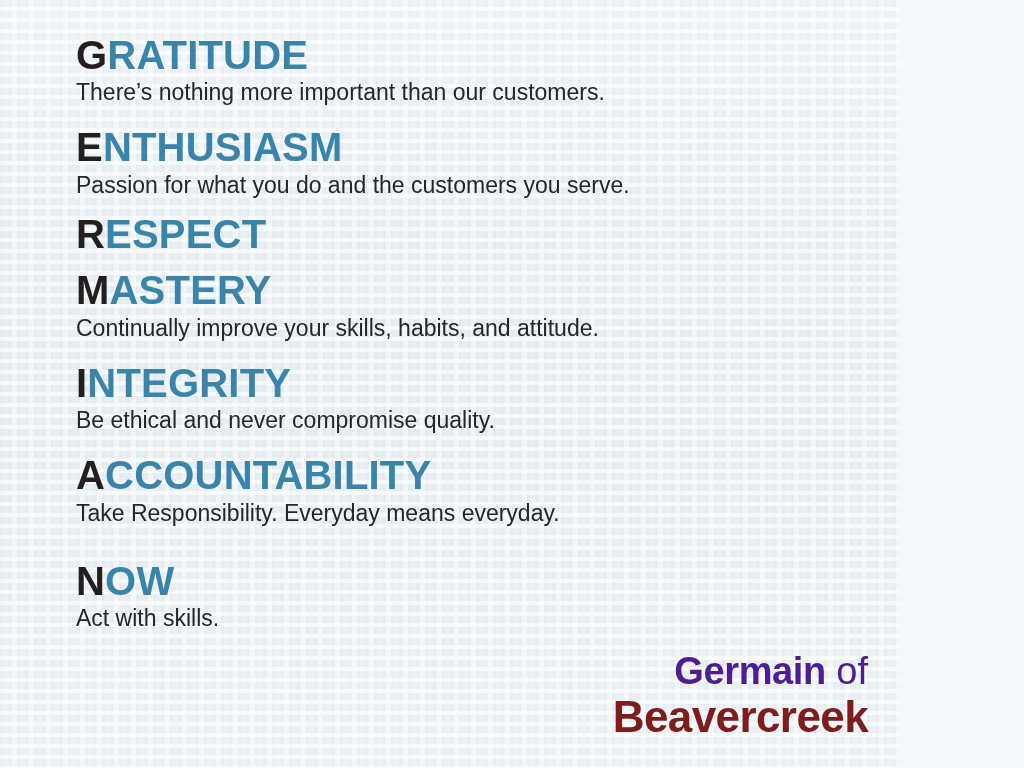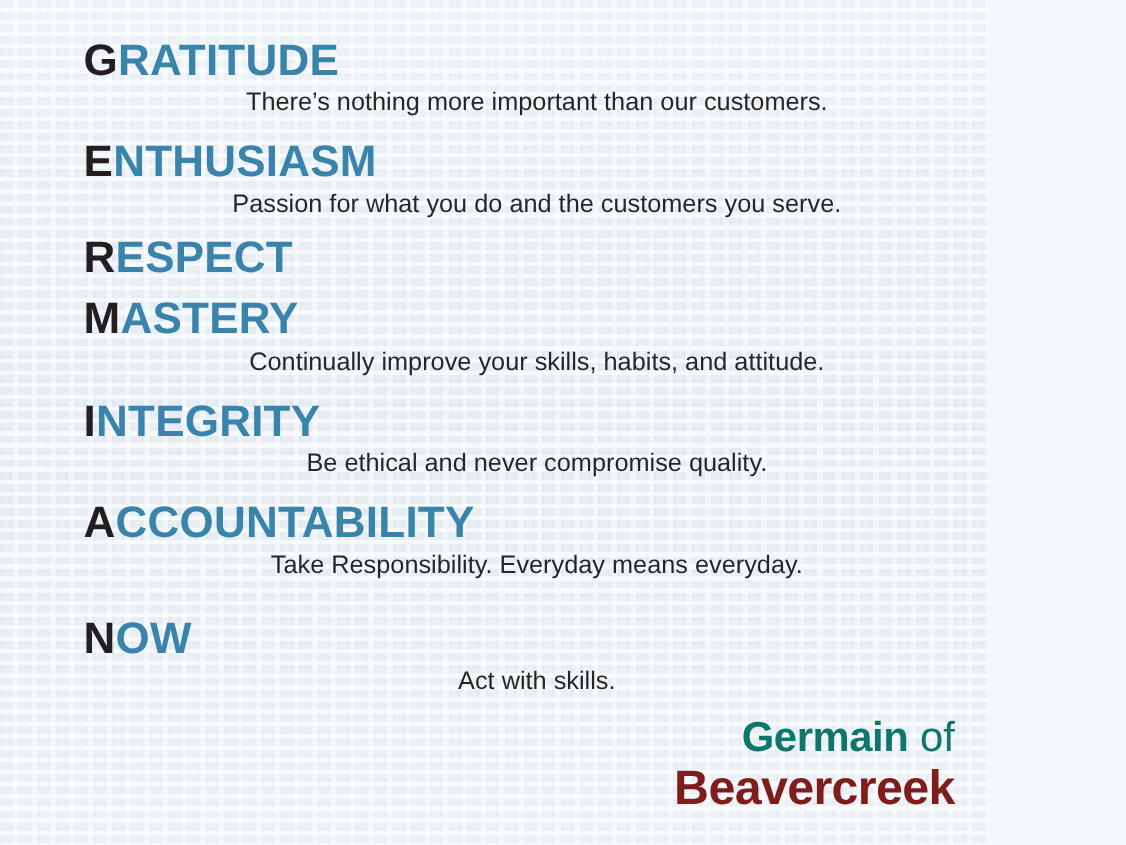--- a/index.html
+++ b/index.html
@@ -108,21 +108,20 @@
   }
 
   .value-desc {
     margin: 2px 0 0 0;
     font-size: 23px;
     line-height: 1.22;
     font-weight: normal;
     color: #262626;
     letter-spacing: 0.0px;
     white-space: nowrap;
-    text-align: center;
   }
 
   
   #block-0 { margin-top: 0px; }
   #block-1 { margin-top: 20px; }
   #block-2 { margin-top: 5px; }
   #block-3 { margin-top: 4px; }
   #block-4 { margin-top: 20px; }
   #block-5 { margin-top: 20px; }
   #block-6 { margin-top: 33px; }
@@ -133,21 +132,21 @@
     right: 32px;
     bottom: 28px;
     z-index: 3;
     text-align: right;
     line-height: 1.0;
   }
 
   #logo-line-1 {
     font-size: 38px;
     line-height: 1.05;
-    color: #0f766e;
+    color: #4c1d95;
     white-space: nowrap;
   }
 
   #logo-brand {
     font-weight: bold;
     letter-spacing: -0.4px;
   }
 
   #logo-of {
     font-weight: normal;

